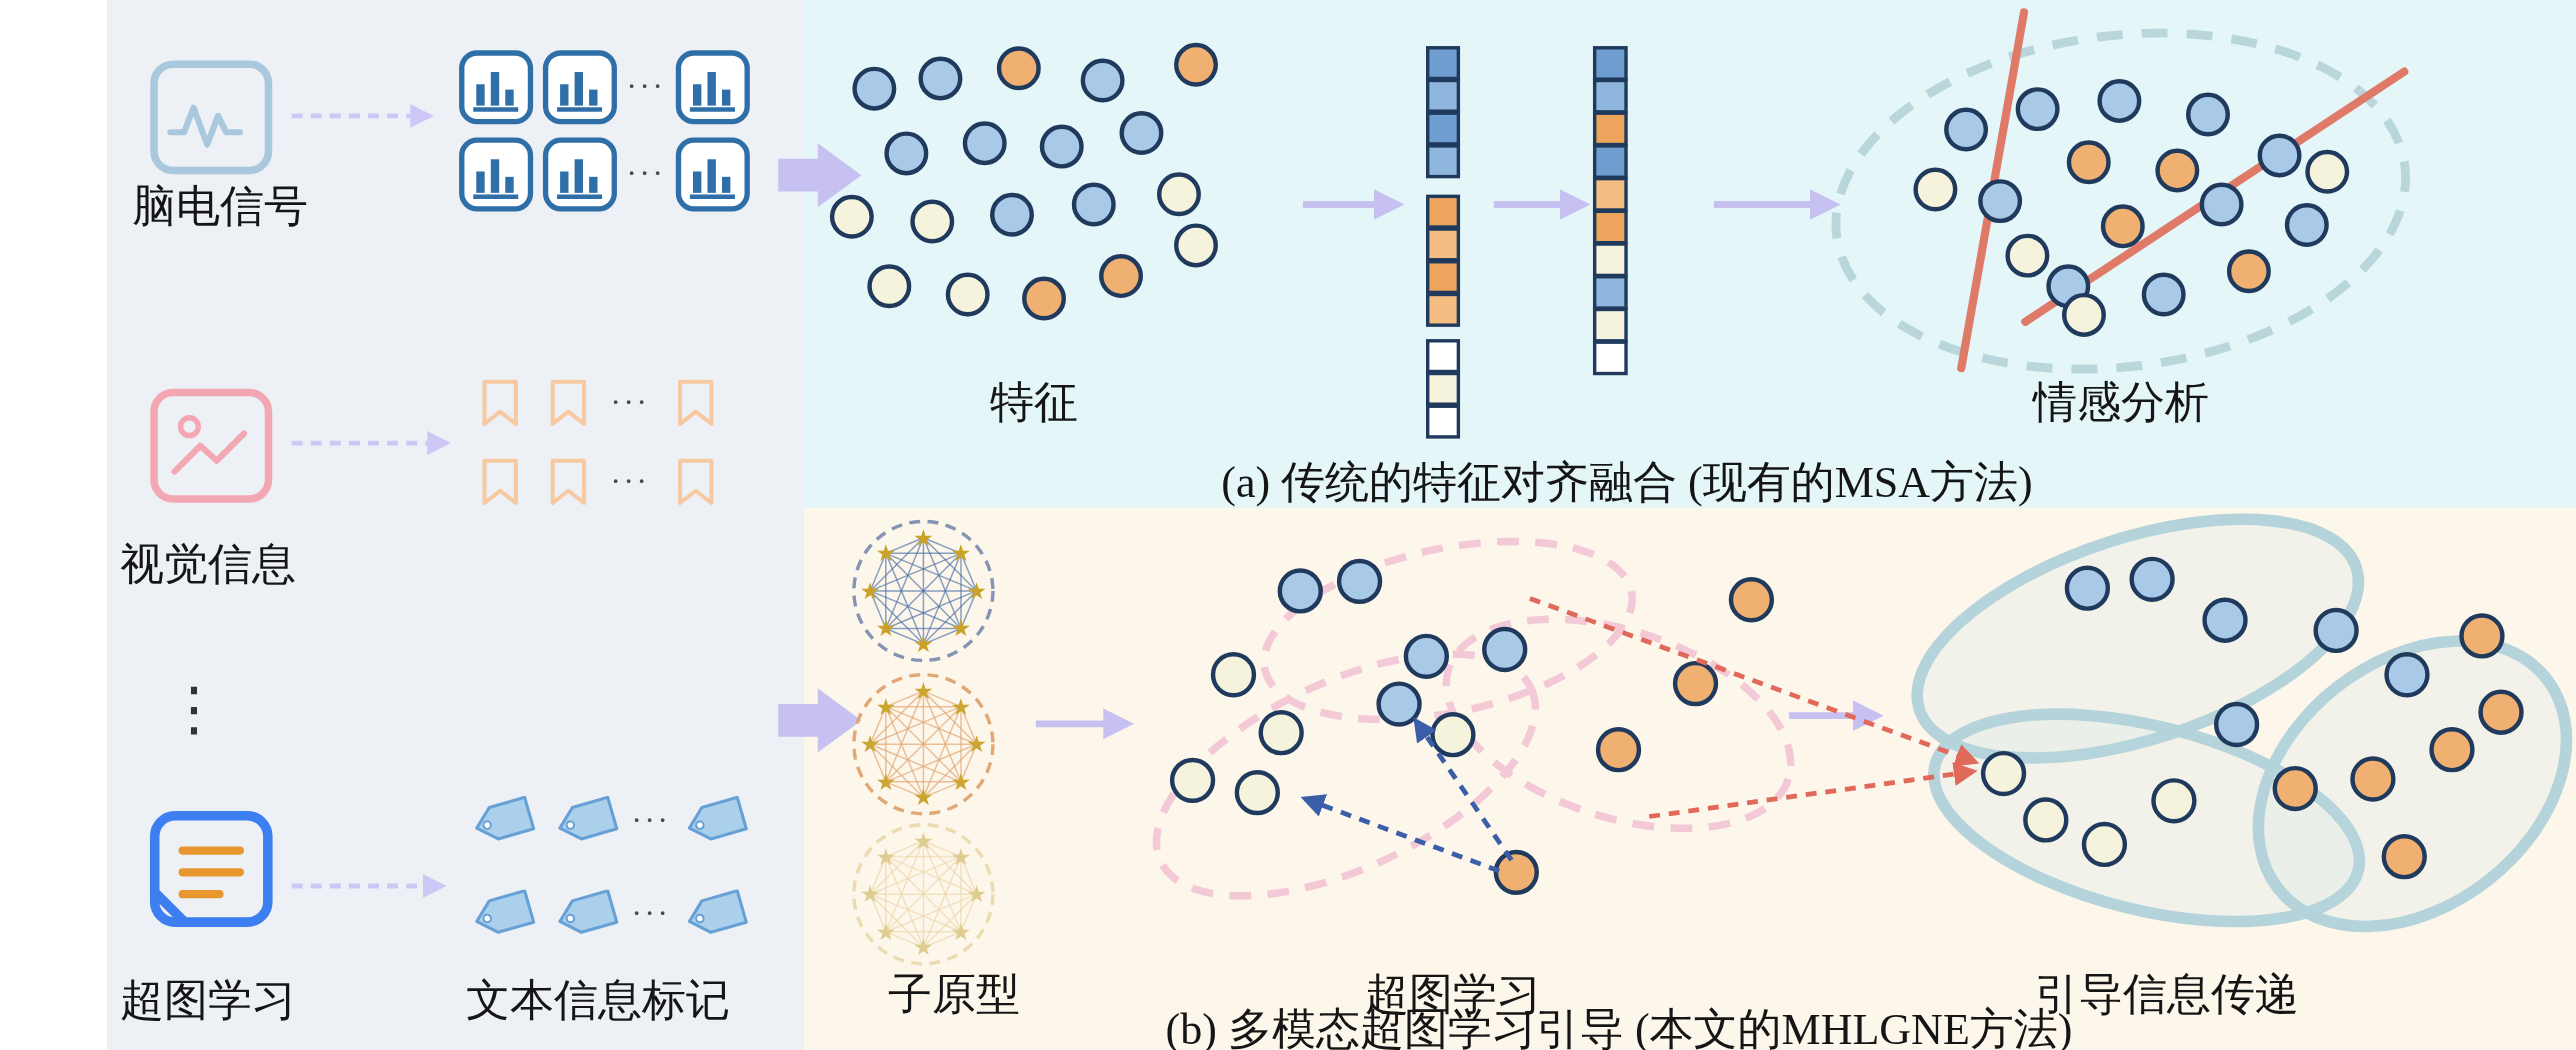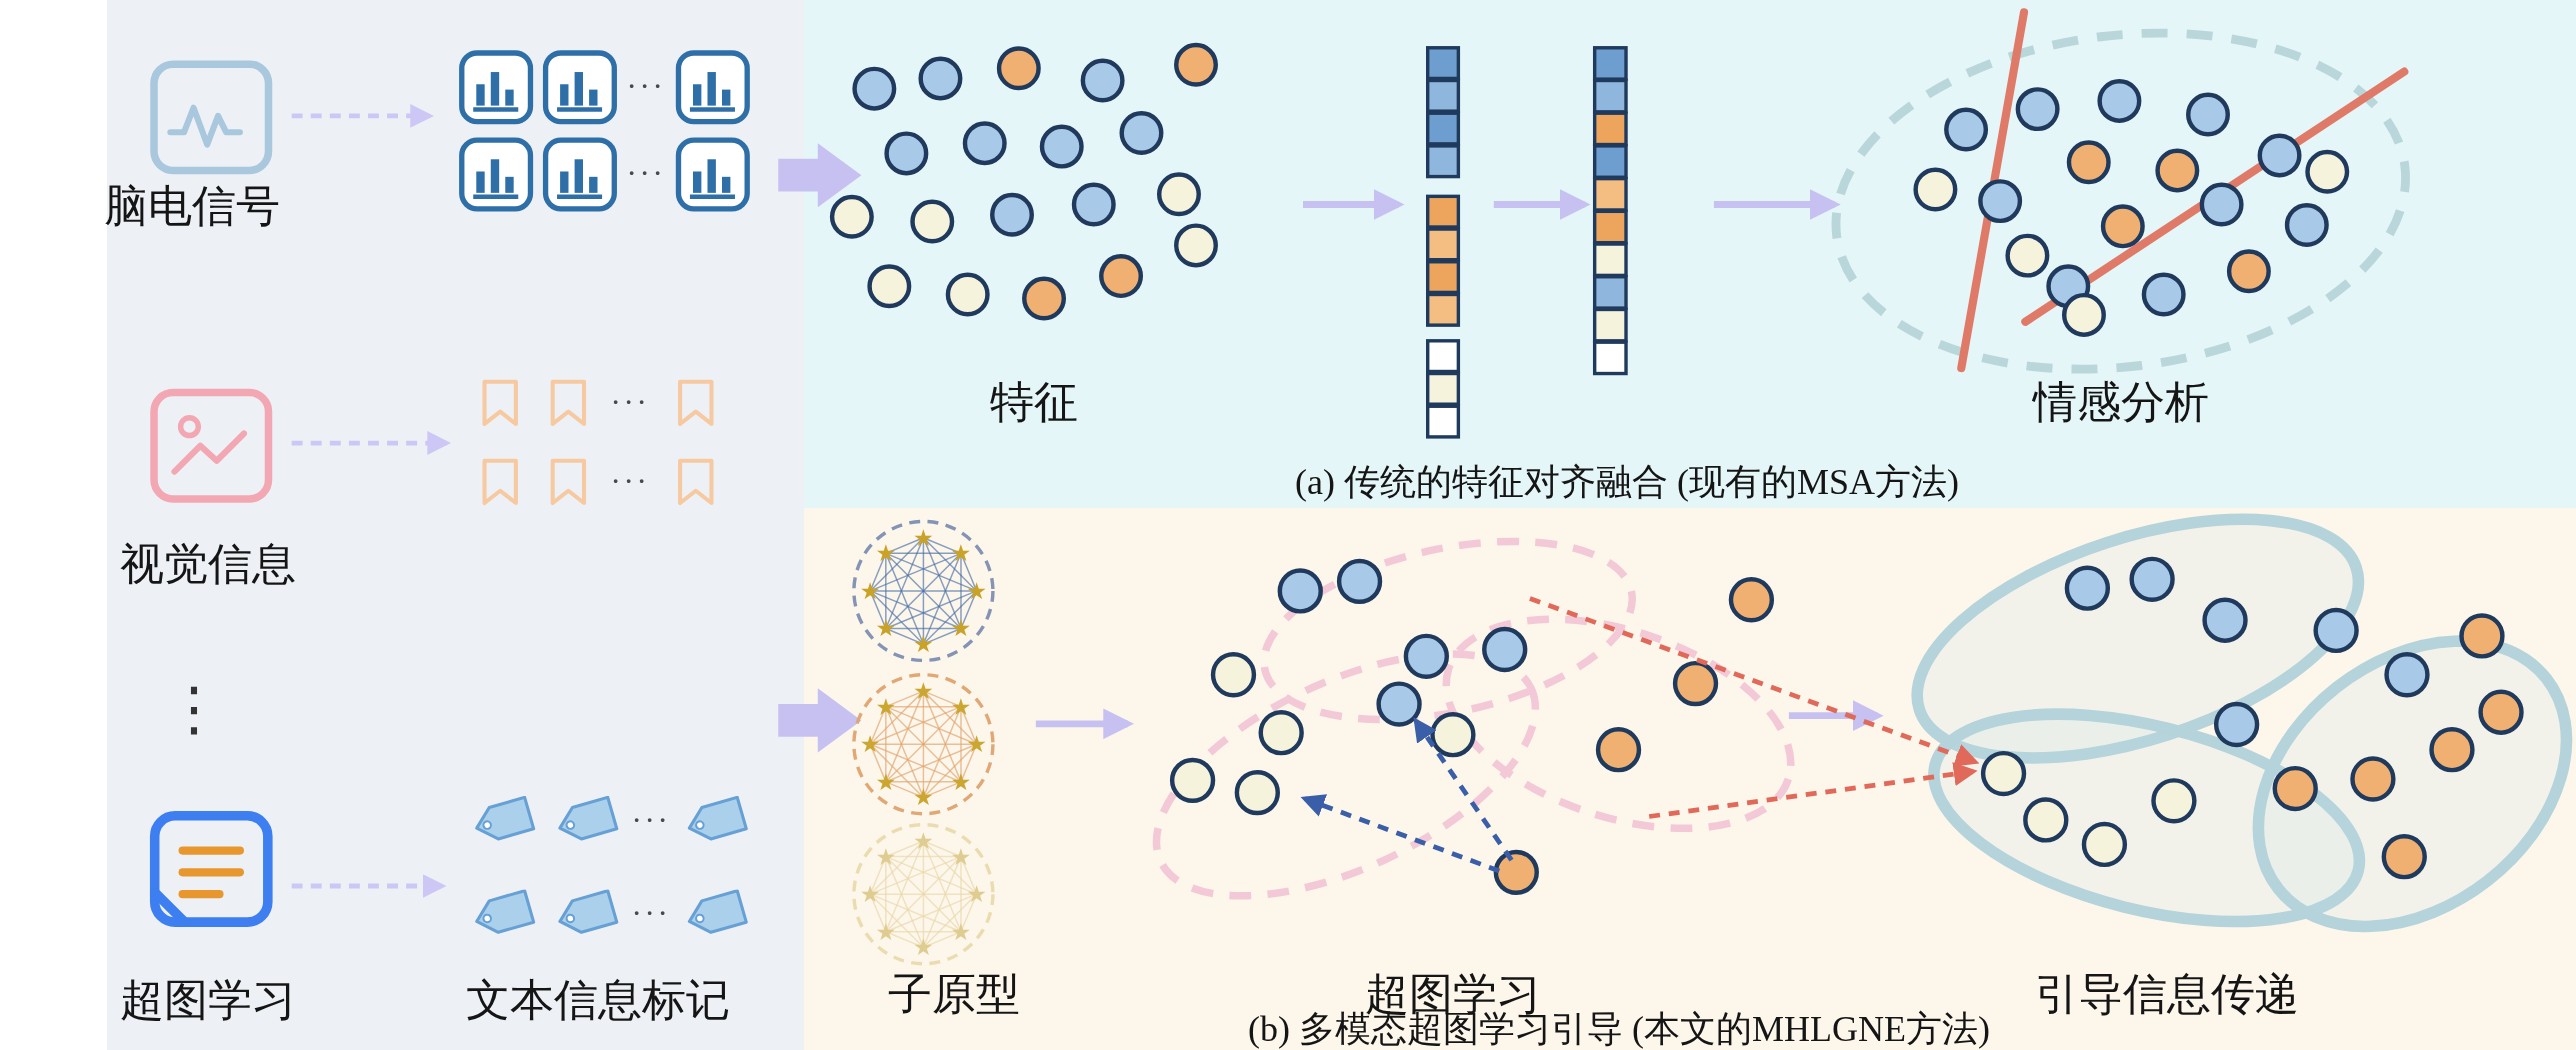--- a/index.html
+++ b/index.html
@@ -4,21 +4,21 @@
 <style>
   html,body{margin:0;padding:0;background:#fff;}
   .canvas{position:relative;width:2576px;height:1051px;background:#ffffff;overflow:hidden;
           font-family:"Liberation Serif","DejaVu Serif",serif;color:#151515;}
   .bg{position:absolute;}
   .left-bg{left:107px;top:0;width:697px;height:1051px;background:#edf1f6;}
   .panelA-bg{left:804px;top:0;width:1772px;height:508px;background:#e4f6f8;}
   .panelB-bg{left:804px;top:508px;width:1772px;height:543px;background:#fcf6eb;}
   svg.overlay{position:absolute;left:0;top:0;}
   .lbl{position:absolute;transform:translate(-50%,-50%);white-space:nowrap;font-size:44px;}
-  .cap{font-size:36px;}
+  .cap{font-size:44px;}
   .dots{position:absolute;transform:translate(-50%,-50%);font-size:31px;color:#4a4a4a;letter-spacing:2.7px;white-space:nowrap;}
   .vdots{position:absolute;transform:translate(-50%,-50%);font-size:59px;color:#333;}
 </style>
 </head>
 <body>
 
 <div class="canvas">
 
   <div class="bg left-bg"></div>
   <div class="bg panelA-bg"></div>
@@ -357,21 +357,21 @@
         <circle cx="3528" cy="1257" r="30" fill="#f0b071" stroke="#1f3a5c" stroke-width="6.5"></circle>
       </g>
 
     <line x1="2218" y1="1262" x2="2078" y2="1058" stroke="#3a5fa8" stroke-width="7" stroke-dasharray="16 13" marker-end="url(#m-blue)"></line>
     <line x1="2200" y1="1278" x2="1915" y2="1172" stroke="#3a5fa8" stroke-width="7" stroke-dasharray="16 13" marker-end="url(#m-blue)"></line>
 
     <line x1="2245" y1="878" x2="2898" y2="1118" stroke="#e0695a" stroke-width="7" stroke-dasharray="16 13" marker-end="url(#m-red)"></line>
     <line x1="2420" y1="1198" x2="2895" y2="1132" stroke="#e0695a" stroke-width="7" stroke-dasharray="16 13" marker-end="url(#m-red)"></line>
   </svg>
 
-  <div class="lbl" style="left:192px;top:206px">脑电信号</div>
+  <div class="lbl" style="left:220px;top:206px">脑电信号</div>
   <div class="lbl" style="left:208px;top:564px">视觉信息</div>
   <div class="lbl" style="left:208px;top:1000px">超图学习</div>
   <div class="lbl" style="left:598px;top:1000px">文本信息标记</div>
 
   <div class="dots" style="left:646px;top:87px">···</div>
   <div class="dots" style="left:646px;top:174px">···</div>
   <div class="dots" style="left:630px;top:403px">···</div>
   <div class="dots" style="left:630px;top:482px">···</div>
   <div class="dots" style="left:651px;top:821px">···</div>
   <div class="dots" style="left:651px;top:914px">···</div>

